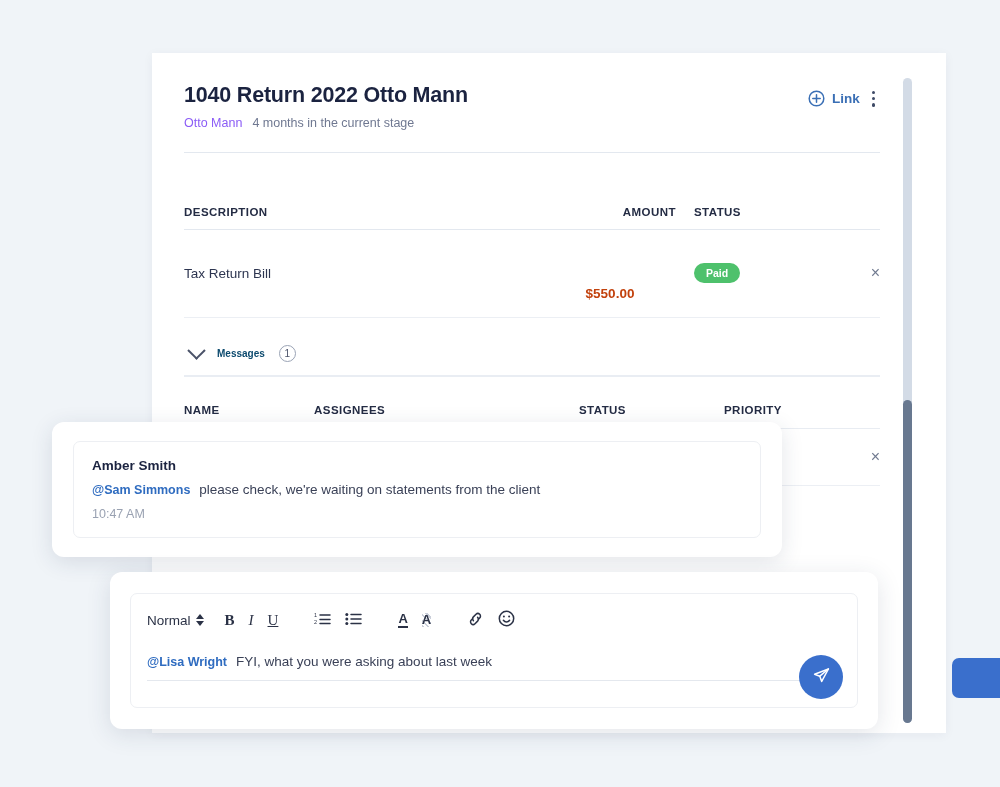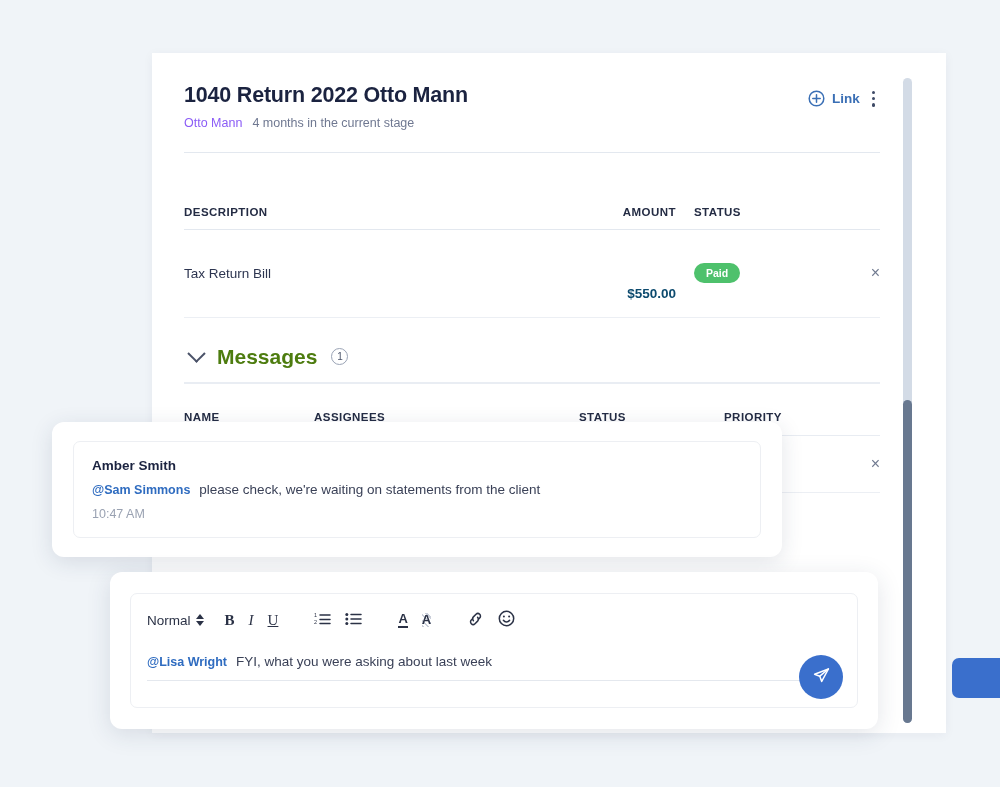--- a/index.html
+++ b/index.html
@@ -118,21 +118,21 @@
     color: #2d3550;
     padding: 16px 0;
     border-bottom: 1px solid #eceff4;
   }
 
   .c-desc   { flex: 1 1 auto; }
   .c-amount { width: 150px; text-align: right; padding-right: 18px; margin-top: 40px; }
   .c-status { width: 150px; }
   .c-x      { width: 36px; text-align: right; }
 
-  .bill-row .c-amount { font-weight: bold; color: #0c4a6e; }
+  .bill-row .c-amount { font-weight: bold; color: #c2410c; text-align: center; }
 
   .badge {
     display: inline-block;
     font-size: 10.5px;
     font-weight: bold;
     border-radius: 11px;
     padding: 3.5px 12px;
     color: #ffffff;
     line-height: 1.25;
   }
@@ -154,23 +154,23 @@
   
   .section-head {
     display: flex;
     align-items: center;
     gap: 14px;
     padding: 14px 0 13px 0;
     cursor: pointer;
     border-bottom: 2px solid #e9edf3;
   }
   .sec-title {
-    font-size: 21px;
-    font-weight: bold;
-    color: #4d7c0f;
+    font-size: 10px;
+    font-weight: bold;
+    color: #0c4a6e;
   }
   .chev {
     width: 13px; height: 13px;
     border-right: 2px solid #4a5268;
     border-bottom: 2px solid #4a5268;
     margin-left: 6px;
   }
   .chev-down { transform: rotate(45deg) translate(-2px,-2px); }
   .chev-up   { transform: rotate(-135deg) translate(-3px,-3px); }
 

